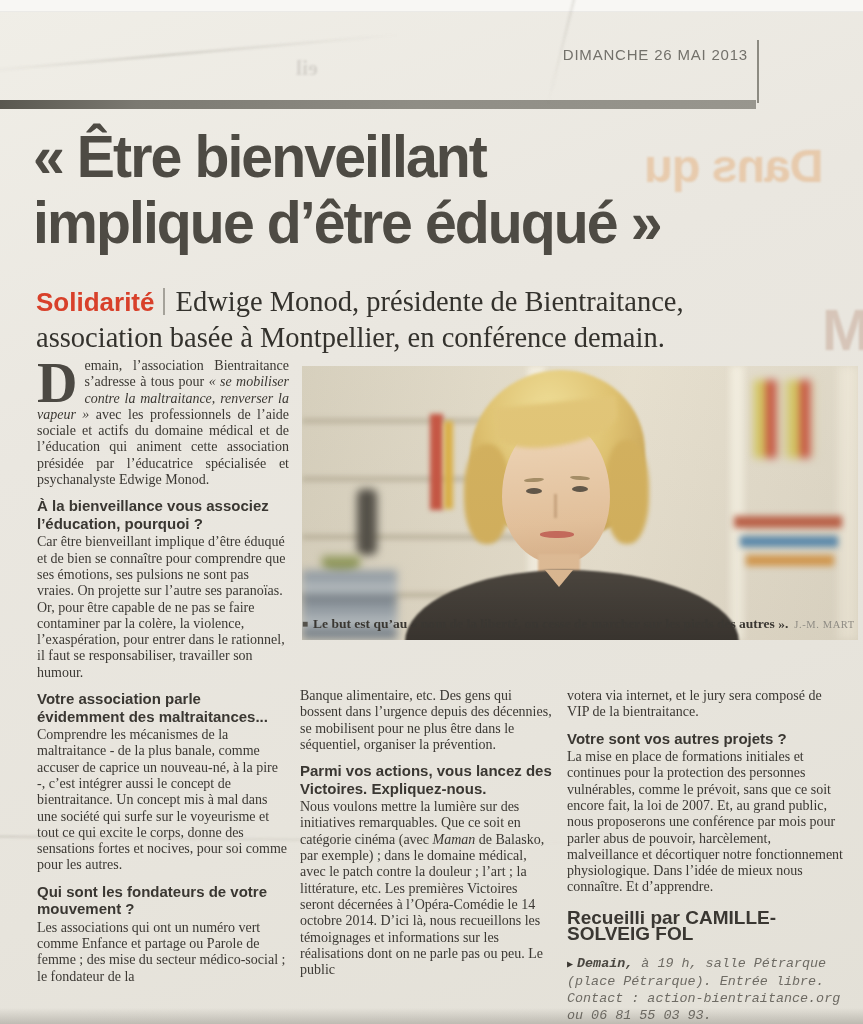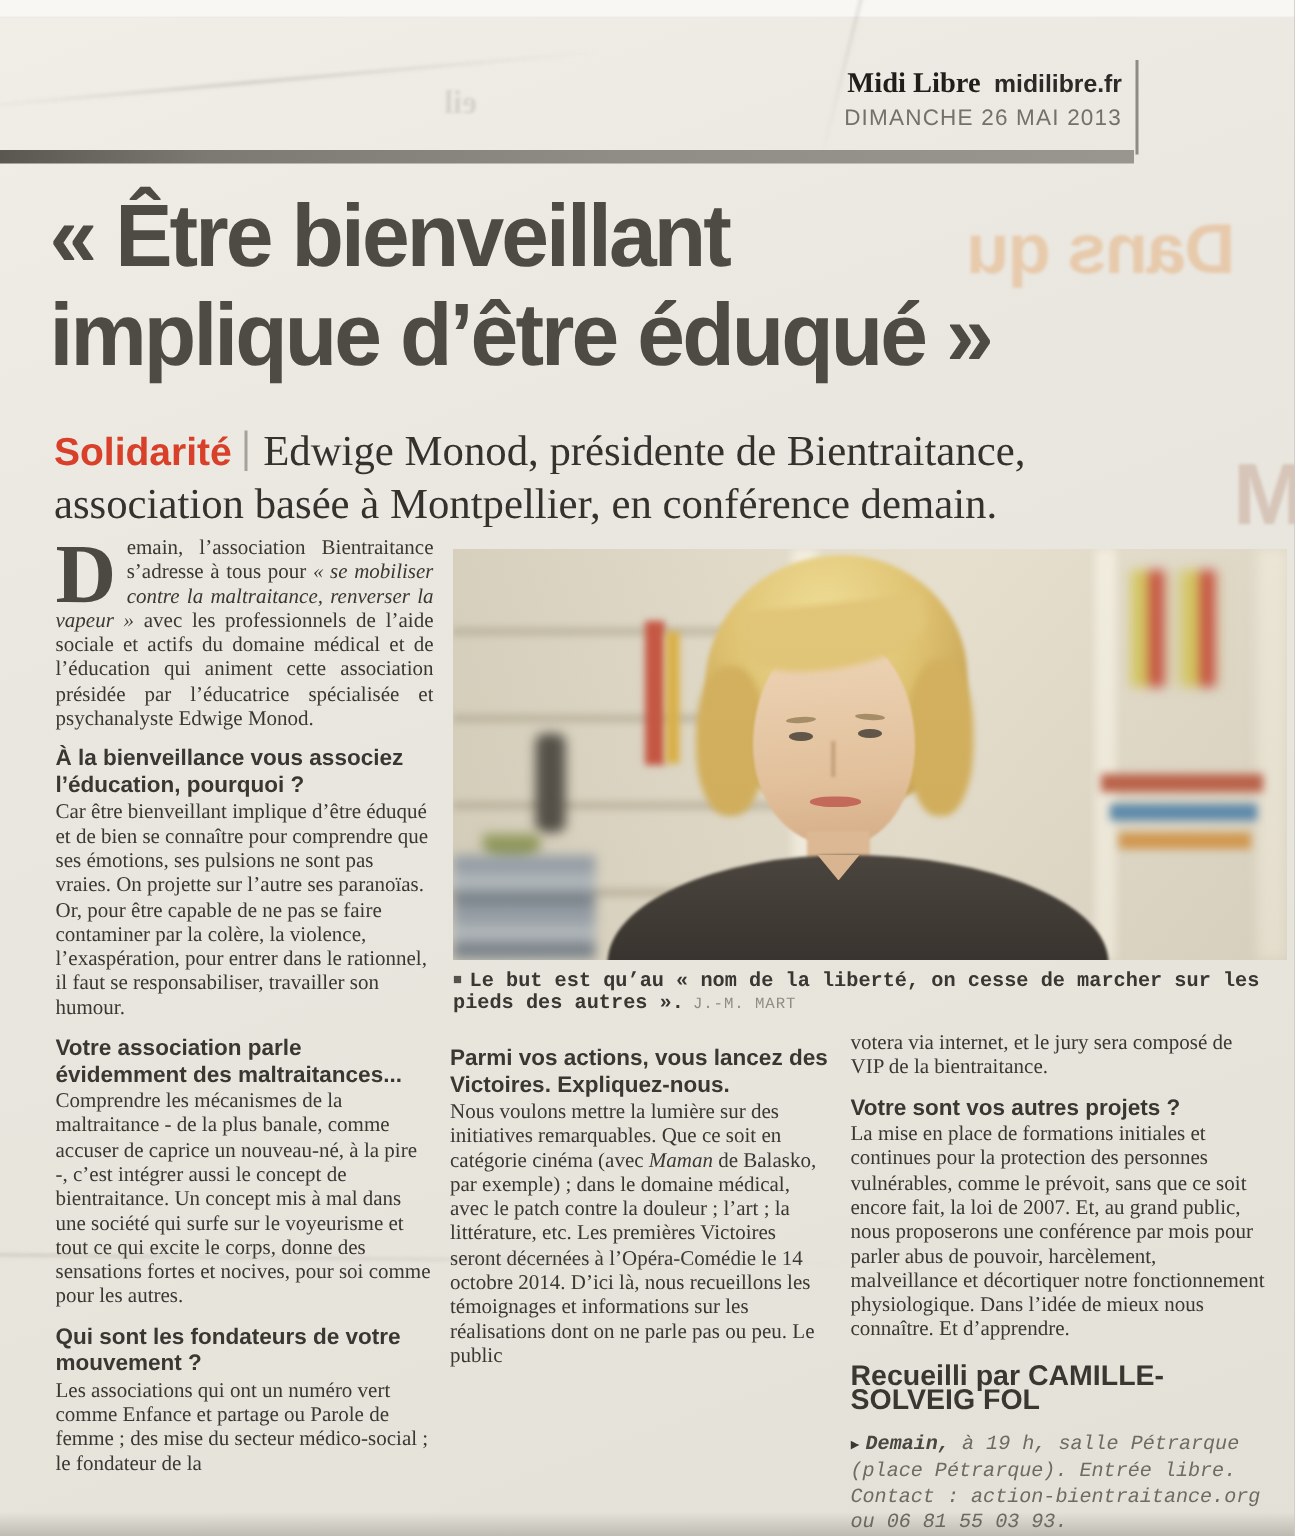--- a/index.html
+++ b/index.html
@@ -87,22 +87,22 @@
   .ph-nose{left:252px;top:128px;width:3px;height:24px;background:rgba(190,150,110,0.85);filter:blur(1px);}
   .ph-lips{left:238px;top:165px;width:34px;height:7px;background:#c05a4c;border-radius:45%;filter:blur(0.5px);}
   .ph-neck{left:236px;top:188px;width:42px;height:32px;background:#ddb68e;filter:blur(1px);}
   .ph-top{left:103px;top:204px;width:334px;height:72px;filter:blur(1px);
       background:linear-gradient(180deg,#35302b,#211d1a);border-radius:48% 52% 0 0/100% 100% 0 0;}
   .ph-collar{left:243px;top:204px;width:28px;height:17px;background:#d9b28a;
       clip-path:polygon(0 0,100% 0,50% 100%);}
   .photo::after{content:"";position:absolute;inset:0;
       background:linear-gradient(180deg,rgba(246,241,226,0.12),rgba(198,188,168,0.14));}
   
-  .caption{position:absolute;left:302px;top:647px;width:558px;margin:0;
-           font-family:Liberation Mono, monospace;font-weight:bold;font-size:13.5px;color:#3a3732;}
+  .caption{position:absolute;left:302px;top:616px;width:558px;margin:0;
+           font-family:Liberation Serif, serif;font-weight:bold;font-size:13.5px;color:#3a3732;}
   .cap-marker{color:#55524b;font-size:10px;margin-right:5px;vertical-align:1px;}
   .credit{font-weight:normal;font-size:10.5px;color:#8f8c84;letter-spacing:0.6px;margin-left:6px;}
   
   .byline{text-align:left;font-family:"Liberation Sans",sans-serif;font-weight:bold;font-size:19px;color:#3a3732;margin-top:14px;}
   .email{text-align:right;font-family:"Liberation Sans",sans-serif;font-size:13px;color:#6e6b64;margin-top:1px;}
   .event{font-family:Liberation Mono, monospace;font-style:italic;font-size:13.4px;line-height:17px;
          color:#6e6b64;margin:13px 0 0;}
   .ev-bullet{font-style:normal;color:#3a3732;font-size:10px;margin-right:4px;}
   .ev-lead{font-weight:bold;color:#4a4741;}
 </style>
@@ -111,24 +111,20 @@
 
 <div class="page">
 
   <div class="scan-top"></div>
 
   <div class="ghost ghost-dans">Dans qu</div>
   <div class="ghost ghost-m">M</div>
   <div class="ghost ghost-eil">eil</div>
 
   <header class="masthead">
-    <div>
-      <span class="brand">Midi Libre</span>
-      <span class="site">midilibre.fr</span>
-    </div>
     <div class="m-date">DIMANCHE 26 MAI 2013</div>
   </header>
   <div class="vrule"></div>
   <div class="topbar"></div>
 
   <h1 class="headline">
     <span class="hl-line">« Être bienveillant</span>
     <span class="hl-line">implique d’être éduqué »</span>
   </h1>
 
@@ -174,20 +170,21 @@
     <div class="ph-neck"></div>
     <div class="ph-top"></div>
     <div class="ph-collar"></div>
   </figure>
 
   <figcaption class="caption">
     <span class="cap-marker">■</span><span>Le but est qu’au « nom de la liberté, on cesse de marcher sur les pieds des autres ».</span><span class="credit">J.-M. MART</span>
   </figcaption>
 
   <section class="col col-mid">
+    <p class="answer">Banque alimentaire, etc. Des gens qui bossent dans l’urgence depuis des décennies, se mobilisent pour ne plus être dans le séquentiel, organiser la prévention.</p>
     <h3 class="question">Parmi vos actions, vous lancez des Victoires. Expliquez-nous.</h3>
     <p class="answer"><span>Nous voulons mettre la lumière sur des initiatives remarquables. Que ce soit en catégorie cinéma (avec </span><em>Maman</em><span> de Balasko, par exemple) ; dans le domaine médical, avec le patch contre la douleur ; l’art ; la littérature, etc. Les premières Victoires seront décernées à l’Opéra-Comédie le 14 octobre 2014. D’ici là, nous recueillons les témoignages et informations sur les réalisations dont on ne parle pas ou peu. Le public</span></p>
   </section>
 
   <section class="col col-right">
     <p class="answer">votera via internet, et le jury sera composé de VIP de la bientraitance.</p>
     <h3 class="question">Votre sont vos autres projets ?</h3>
     <p class="answer">La mise en place de formations initiales et continues pour la protection des personnes vulnérables, comme le prévoit, sans que ce soit encore fait, la loi de 2007. Et, au grand public, nous proposerons une conférence par mois pour parler abus de pouvoir, harcèlement, malveillance et décortiquer notre fonctionnement physiologique. Dans l’idée de mieux nous connaître. Et d’apprendre.</p>
     <div class="byline">Recueilli par CAMILLE-SOLVEIG FOL</div>
     <p class="event">

